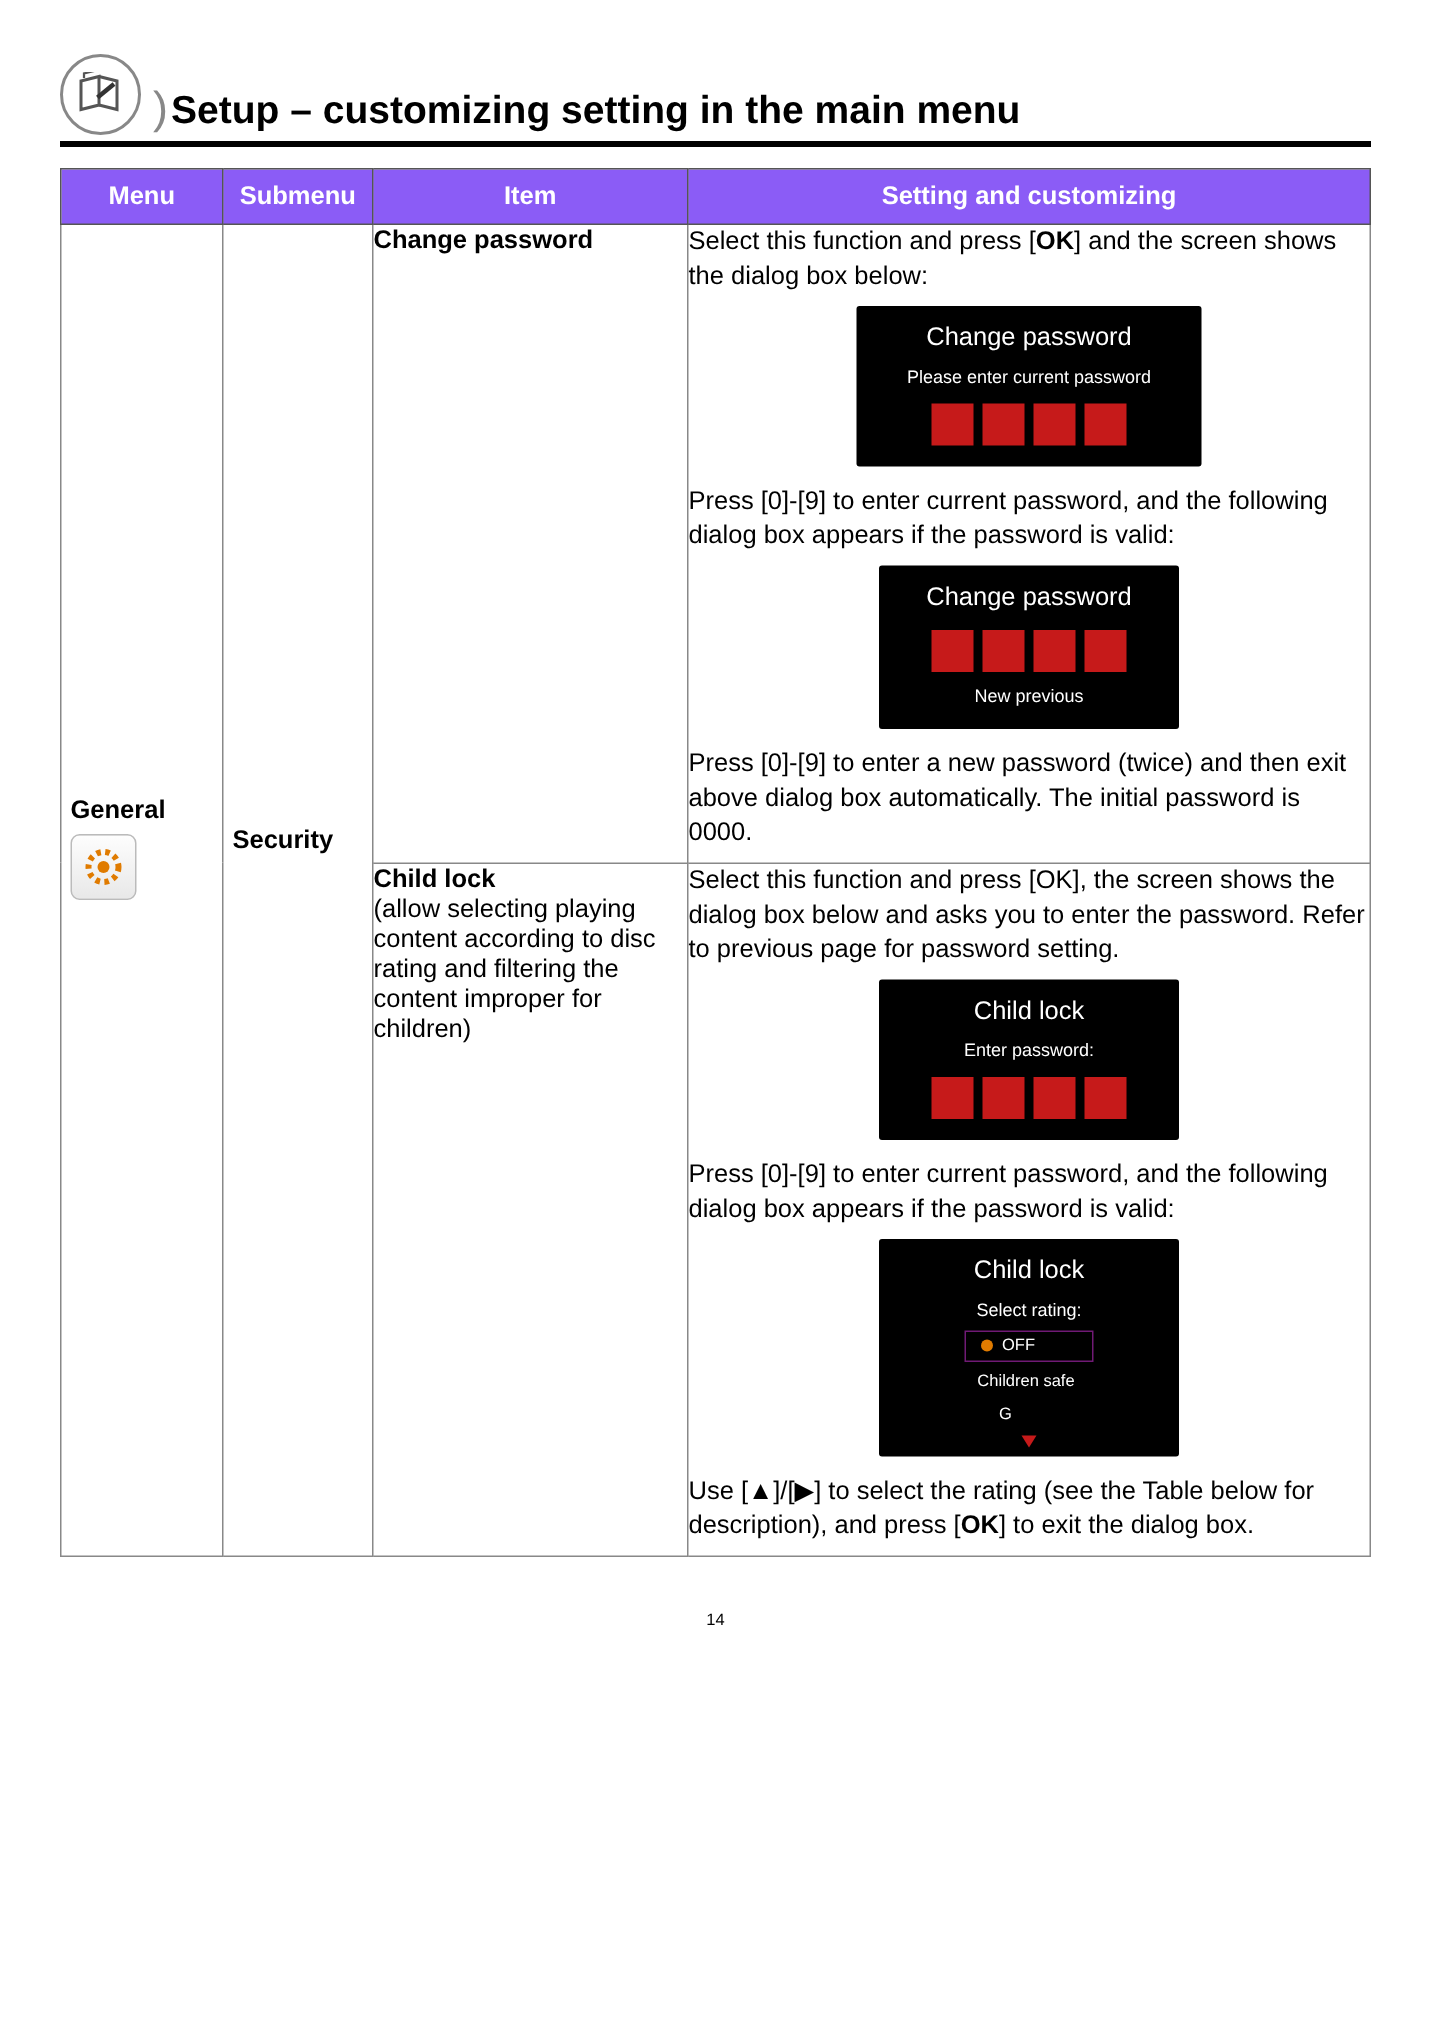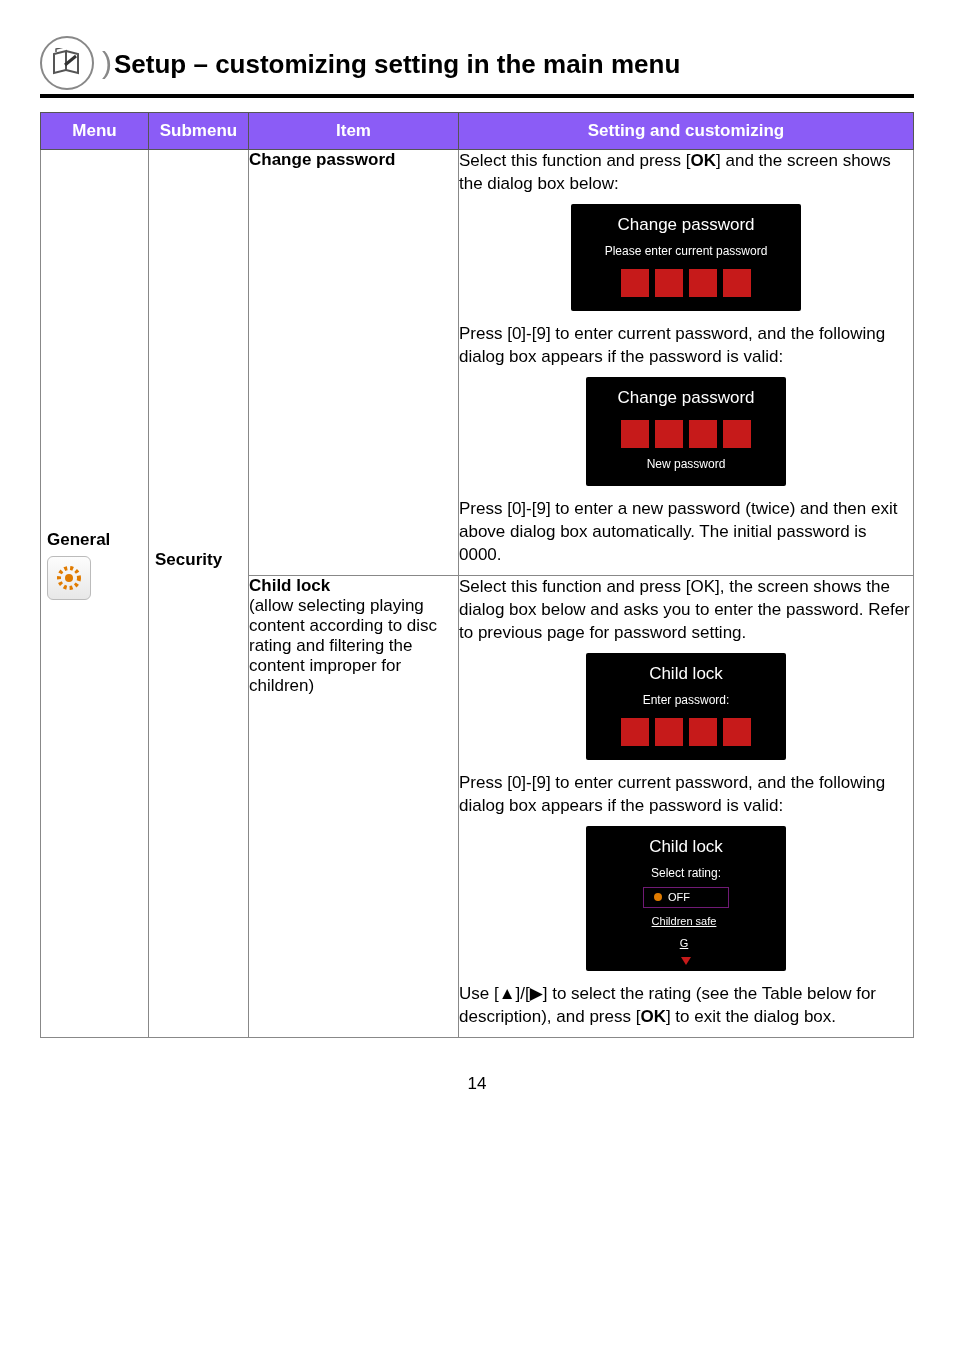--- a/index.html
+++ b/index.html
@@ -9,21 +9,21 @@
     font-family: Arial, Helvetica, sans-serif;
     background: #fff;
     color: #000;
     width: 954px;
   }
   .page {
     padding: 36px 40px 30px 40px;
   }
   .hdr-row {
     display: flex;
-    align-items: center;
+    align-items: flex-end;
     gap: 8px;
     margin-bottom: 4px;
   }
   .hdr-icon {
     width: 54px; height: 54px;
     border: 2px solid #888;
     border-radius: 50%;
     display: flex; align-items: center; justify-content: center;
     position: relative;
     flex-shrink: 0;
@@ -123,32 +123,32 @@
   .rating-row {
     display:flex; align-items:center; justify-content:center; gap:6px;
     font-size:12px; margin:4px 0;flex-direction:column;
   }
   .rating-label { color:#fff; }
   .rating-box {
     border:1px solid #701a75; padding:2px 10px; min-width:86px;
     display:flex; align-items:center; gap:6px;
     font-size:11px; color:#fff;
   }
-  .rating-box.plain { border:none; justify-content:center; padding-right:14px;text-decoration:underline;}
+  .rating-box.plain { border:none; justify-content:flex-start; padding-right:14px;}
   .dot {
     width:8px;height:8px;background:#e07b00;border-radius:50%;display:inline-block;
   }
   .arrow-down {
     display:block; margin:1px auto 0 auto;
     width:0;height:0;border-left:5px solid transparent;border-right:5px solid transparent;
     border-top:8px solid #c61a1a;
   }
   .page-num {
     text-align: center;
-    font-size: 17px;
+    font-size: 11px;
     margin-top: 36px;
   }
   .arrow-glyph { font-family: Arial; }
 </style>
 </head>
 <body>
 
 <div class="page">
 
   <div class="hdr-row">
@@ -226,21 +226,21 @@
           <p>Press [0]-[9] to enter current password, and the following dialog box appears if the password is valid:</p>
 
           <div class="dlg narrow">
             <div class="title">Change password</div>
             <div class="digits">
               <div class="digit"></div>
                 <div class="digit"></div>
                 <div class="digit"></div>
                 <div class="digit"></div>
             </div>
-            <div class="sub" style="margin-top:8px">New password</div>
+            <div class="sub" style="margin-top:8px">New previous</div>
           </div>
 
           <p>Press [0]-[9] to enter a new password (twice) and then exit above dialog box automatically. The initial password is 0000.</p>
         </td>
       </tr>
 
       <tr>
         <td class="item-cell">
           <div class="item-title">Child lock</div>
           <div>(allow selecting playing content according to disc rating and filtering the content improper for children)</div>

